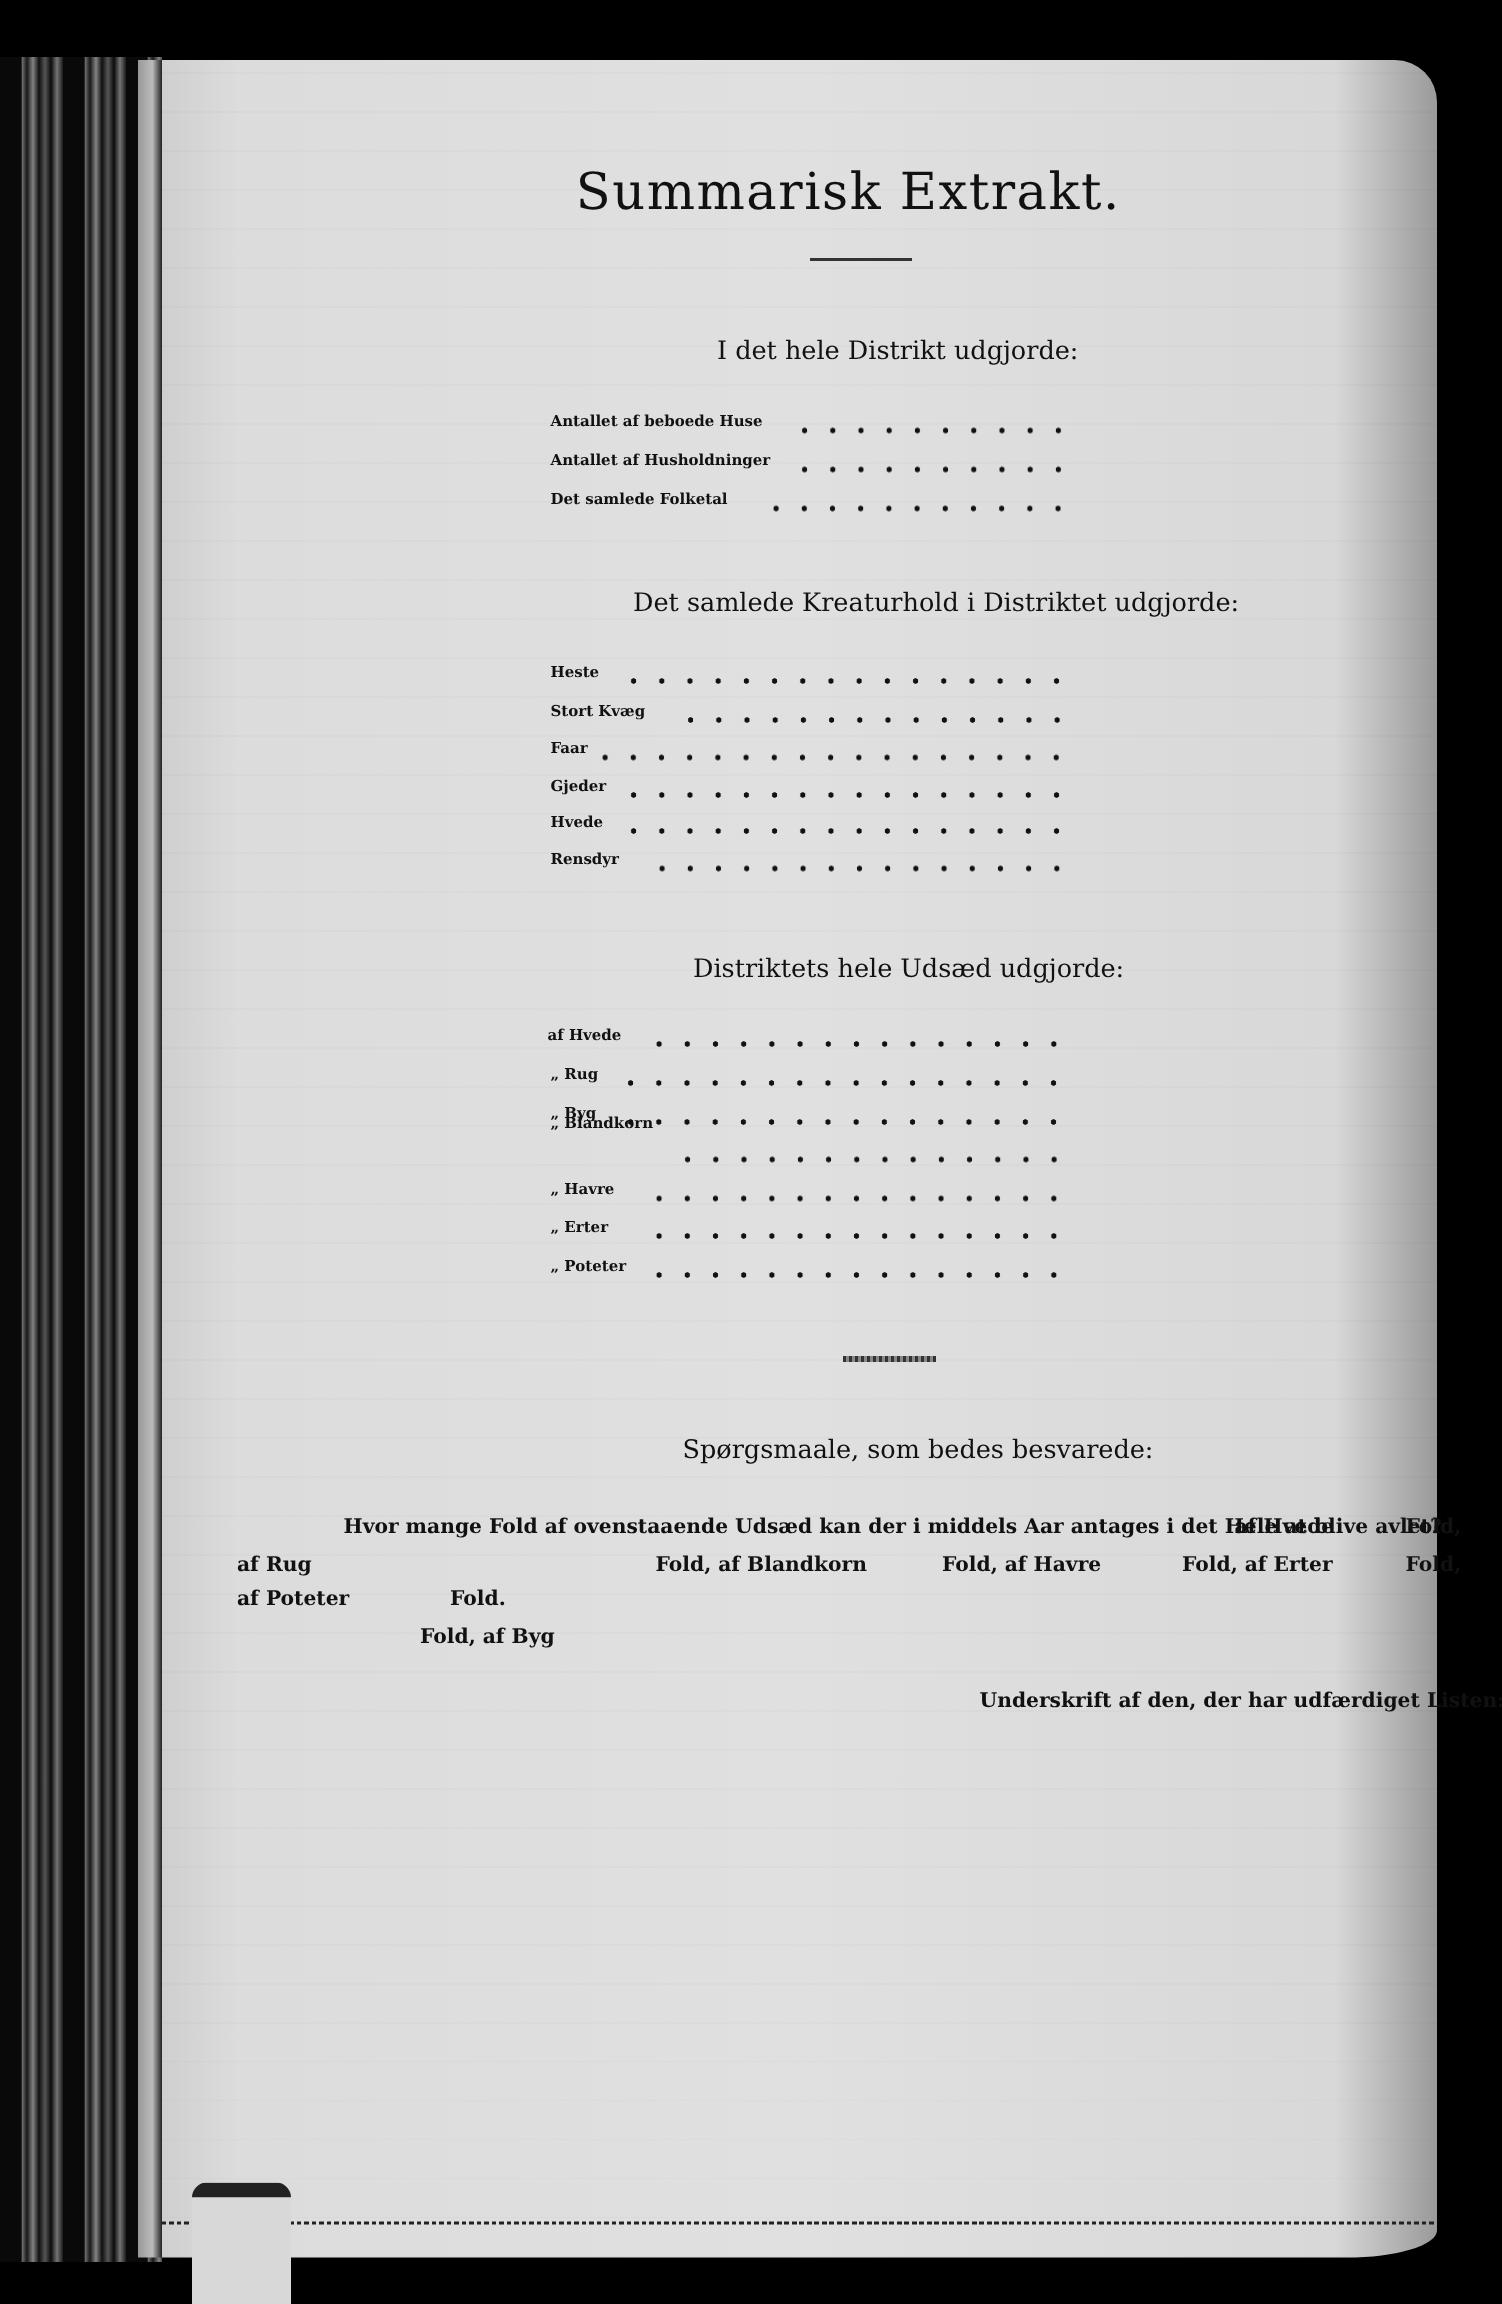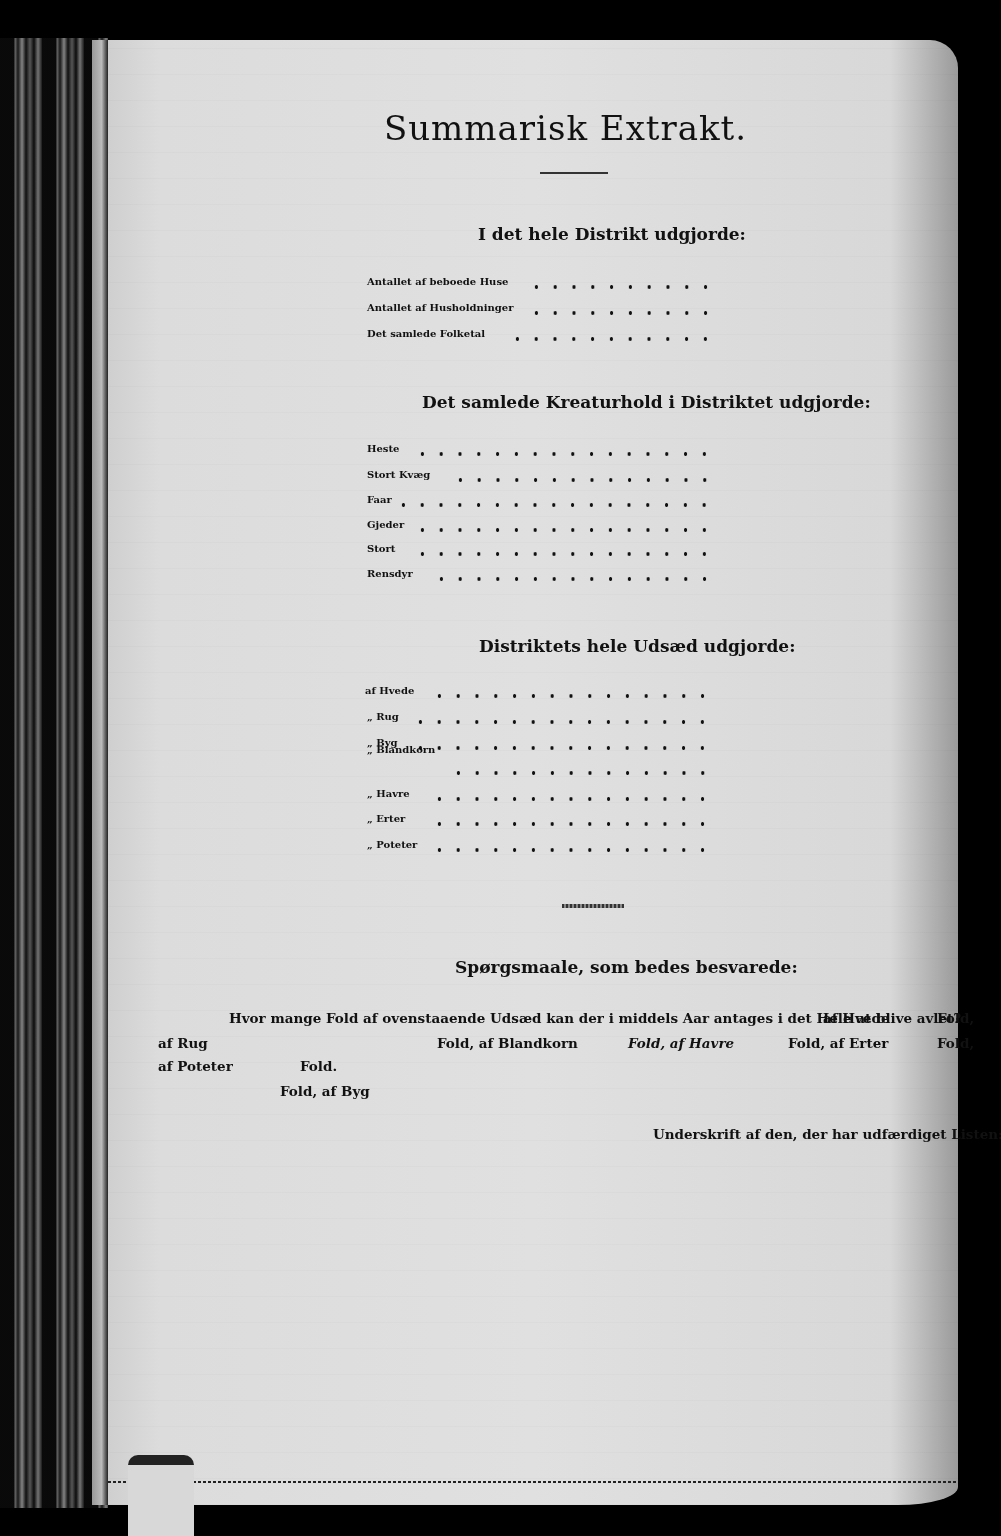--- a/index.html
+++ b/index.html
@@ -41,21 +41,21 @@
       position: absolute; left: 128px; top: 1455px; width: 66px; height: 80px;
       background: #d8d8d8; border-top: 10px solid #222; border-radius: 10px 10px 0 0;
     }
     .abs { position: absolute; color: #111; white-space: nowrap; }
     .title {
       left: 0; width: 1001px; text-align: center; top: 108px;
       font-size: 34px; font-weight: normal; letter-spacing: 1px;
       padding-left: 130px; box-sizing: border-box;
     }
     .title-rule { left: 540px; top: 172px; width: 68px; height: 2px; background: #333; }
-    .heading { font-size: 17px; font-weight: bold; }
+    .heading { font-size: 17px; font-weight: normal; }
     .label { font-size: 10px; font-weight: bold; }
     .dots {
       position: absolute; height: 4px;
       background-image: radial-gradient(circle, #111 1.6px, transparent 2px);
       background-size: 18.8px 4px; background-repeat: repeat-x;
     }
     .wavy {
       left: 562px; top: 904px; width: 62px; height: 4px;
       background: repeating-linear-gradient(90deg, #333 0 2px, #888 2px 4px);
     }
@@ -85,26 +85,26 @@
 
 <div class="abs heading" style="left:422px;top:392px;">Det samlede Kreaturhold i Distriktet udgjorde:</div>
 <div class="abs label" style="left:367px;top:443px;">Heste</div>
 <div class="dots" style="left:413px;top:452px;width:302px;"></div>
 <div class="abs label" style="left:367px;top:469px;">Stort Kvæg</div>
 <div class="dots" style="left:451px;top:478px;width:264px;"></div>
 <div class="abs label" style="left:367px;top:494px;">Faar</div>
 <div class="dots" style="left:394px;top:503px;width:321px;"></div>
 <div class="abs label" style="left:367px;top:519px;">Gjeder</div>
 <div class="dots" style="left:413px;top:528px;width:302px;"></div>
-<div class="abs label" style="left:367px;top:543px;">Stort</div>
+<div class="abs label" style="left:367px;top:543px;">Hvede</div>
 <div class="dots" style="left:413px;top:552px;width:302px;"></div>
 <div class="abs label" style="left:367px;top:568px;">Rensdyr</div>
 <div class="dots" style="left:432px;top:577px;width:283px;"></div>
 
-<div class="abs heading" style="left:462px;top:636px;margin-left:17px;">Distriktets hele Udsæd udgjorde:</div>
+<div class="abs heading" style="left:462px;top:636px;">Distriktets hele Udsæd udgjorde:</div>
 <div class="abs label" style="left:365px;top:685px;">af Hvede</div>
 <div class="dots" style="left:430px;top:694px;width:283px;"></div>
 <div class="abs label" style="left:367px;top:711px;">„ Rug</div>
 <div class="dots" style="left:411px;top:720px;width:302px;"></div>
 <div class="abs label" style="left:367px;top:737px;">„ Byg</div>
 <div class="dots" style="left:411px;top:746px;width:302px;"></div>
 <div class="abs label" style="left:367px;top:732px;margin-top:12px;">„ Blandkorn</div>
 <div class="dots" style="left:449px;top:771px;width:264px;"></div>
 <div class="abs label" style="left:367px;top:788px;">„ Havre</div>
 <div class="dots" style="left:430px;top:797px;width:283px;"></div>
@@ -117,20 +117,20 @@
 
 <div class="abs heading" style="left:455px;top:957px;">Spørgsmaale, som bedes besvarede:</div>
 
 <div class="abs body-text" style="left:229px;top:1010px;">Hvor mange Fold af ovenstaaende Udsæd kan der i middels Aar antages i det Hele at blive avlet?</div>
 <div class="abs body-text" style="left:823px;top:1010px;">af Hvede</div>
 <div class="abs body-text" style="left:937px;top:1010px;">Fold,</div>
 
 <div class="abs body-text" style="left:158px;top:1035px;">af Rug</div>
 <div class="abs body-text" style="left:280px;top:1035px;margin-top:48px;">Fold, af Byg</div>
 <div class="abs body-text" style="left:437px;top:1035px;">Fold, af Blandkorn</div>
-<div class="abs body-text" style="left:628px;top:1035px;font-style:italic;">Fold, af Havre</div>
+<div class="abs body-text" style="left:628px;top:1035px;">Fold, af Havre</div>
 <div class="abs body-text" style="left:788px;top:1035px;">Fold, af Erter</div>
 <div class="abs body-text" style="left:937px;top:1035px;">Fold,</div>
 
 <div class="abs body-text" style="left:158px;top:1058px;">af Poteter</div>
 <div class="abs body-text" style="left:300px;top:1058px;">Fold.</div>
 
 <div class="abs body-text" style="left:653px;top:1126px;">Underskrift af den, der har udfærdiget Listen:</div>
 
 </body></html>

